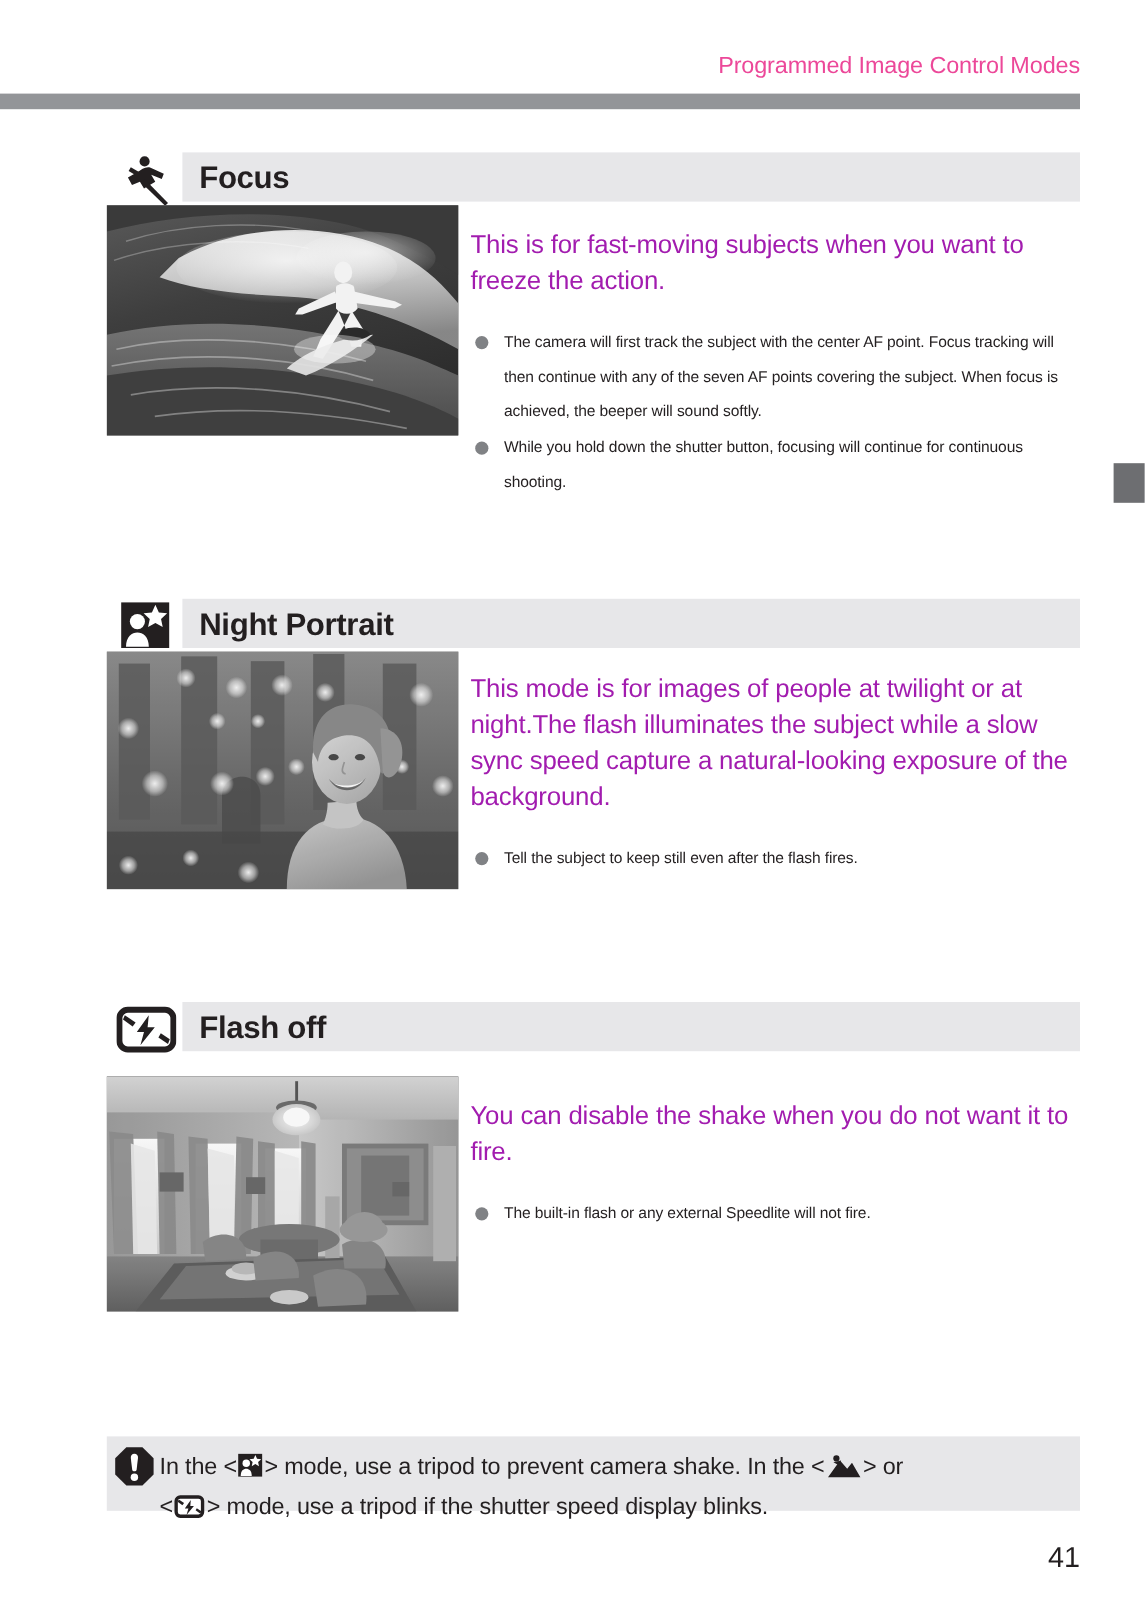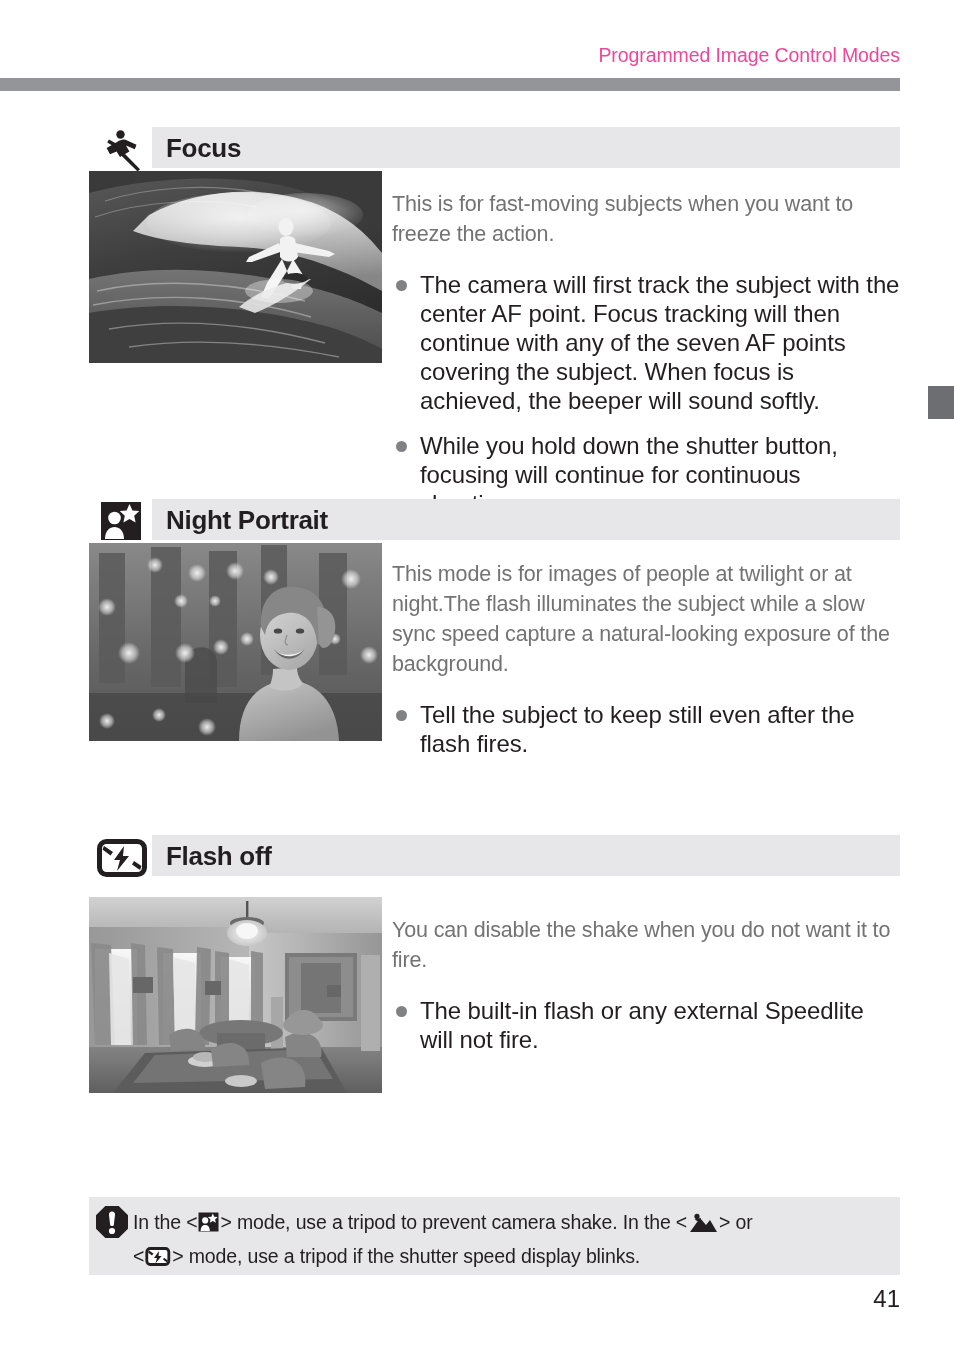--- a/index.html
+++ b/index.html
@@ -102,36 +102,36 @@
 
   .copy {
     position: absolute;
     left: 392px;
     top: -4px;
     width: 510px;
   }
   .lead {
     font-size: 21.5px;
     line-height: 30px;
-    color: #737373;
+    color: #a21caf;
     letter-spacing: -0.15px;
   }
   ul.bullets {
     list-style: none;
     margin: 0;
     padding: 0;
   }
   ul.bullets li {
     position: relative;
     padding-left: 28px;
-    font-size: 24px;
+    font-size: 13px;
     line-height: 29px;
     color: #231f20;
     letter-spacing: -0.1px;
-    margin-top: 16px;
+    margin-top: 1px;
   }
   ul.bullets li .dot {
     position: absolute;
     left: 4px;
     top: 10px;
     width: 11px;
     height: 11px;
     border-radius: 50%;
     background: #808285;
   }
@@ -142,21 +142,21 @@
     vertical-align: -4px;
     margin: 0 1px;
   }
 
   
   .note-box {
     position: absolute;
     left: 89px;
     top: 1197px;
     width: 811px;
-    height: 78px;
+    height: 62px;
     background: #e7e7e9;
   }
   .note-icon {
     position: absolute;
     left: 6px;
     top: 8px;
     width: 34px;
     height: 34px;
   }
   .note-text {

